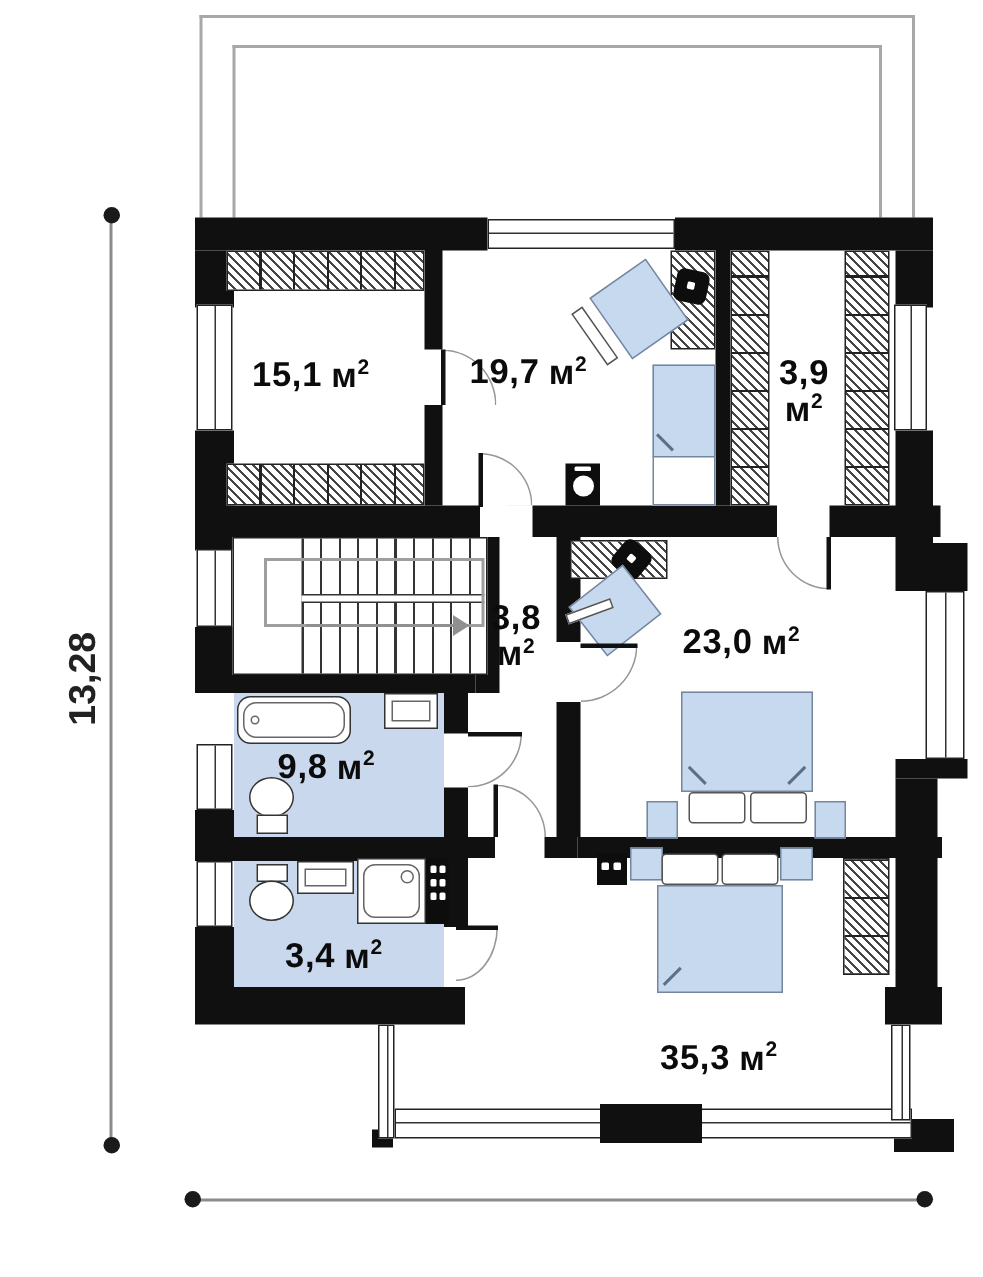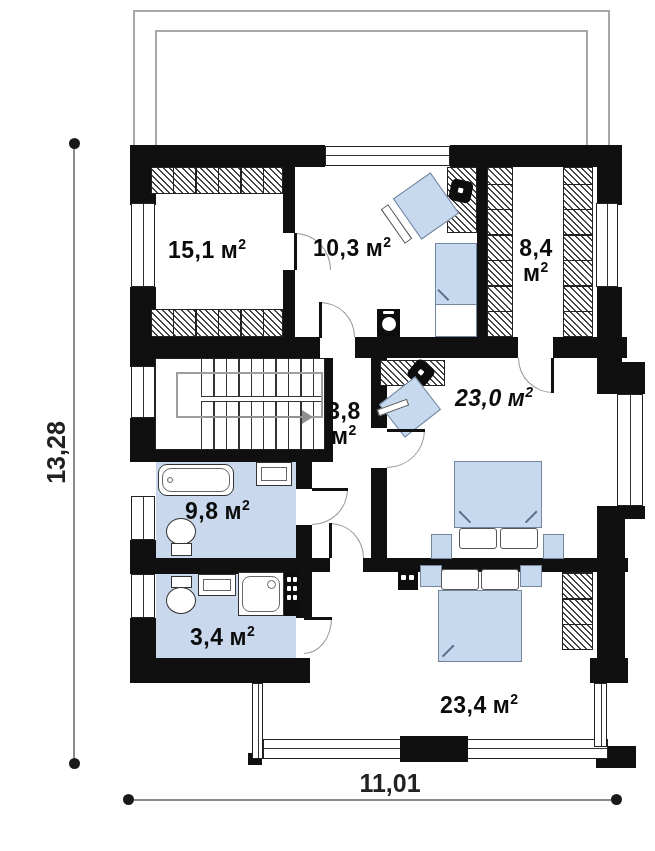--- a/index.html
+++ b/index.html
@@ -194,46 +194,45 @@
   <div class="leaf" style="left:312px;top:488px;width:36px;height:2.5px;"></div>
   <div class="door d-tr" style="left:330px;top:523px;width:34px;height:35px;"></div>
   <div class="leaf" style="left:329px;top:523px;width:2.5px;height:35px;"></div>
   <div class="door d-br" style="left:304px;top:618px;width:28px;height:36px;"></div>
   <div class="leaf" style="left:304px;top:617px;width:28px;height:2.5px;"></div>
 
   <div class="room-label" style="left:168px;top:236px;">
     <span>15,1</span><span class="u">м</span><sup>2</sup>
   </div>
   <div class="room-label" style="left:313px;top:234px;">
-    <span>10,3</span><span class="u">м</span><sup>2</sup>
+    <span>19,7</span><span class="u">м</span><sup>2</sup>
   </div>
   <div class="room-label stacked" style="left:512px;top:237px;width:48px;">
-    <div><span>8,4</span></div>
+    <div><span>3,9</span></div>
     <div><span class="u">м</span><sup>2</sup></div>
   </div>
   <div class="room-label stacked" style="left:320px;top:400px;width:48px;">
     <div><span>3,8</span></div>
     <div><span class="u">м</span><sup>2</sup></div>
   </div>
-  <div class="room-label" style="left:455px;top:384px;font-style:italic;">
+  <div class="room-label" style="left:455px;top:414px;">
     <span>23,0</span><span class="u">м</span><sup>2</sup>
   </div>
   <div class="room-label" style="left:185px;top:497px;">
     <span>9,8</span><span class="u">м</span><sup>2</sup>
   </div>
   <div class="room-label" style="left:190px;top:623px;">
     <span>3,4</span><span class="u">м</span><sup>2</sup>
   </div>
   <div class="room-label" style="left:440px;top:691px;">
-    <span>23,4</span><span class="u">м</span><sup>2</sup>
+    <span>35,3</span><span class="u">м</span><sup>2</sup>
   </div>
 
   <div class="dimline" style="left:73px;top:143px;width:2px;height:620px;"></div>
   <div class="dot" style="left:69px;top:138px;"></div>
   <div class="dot" style="left:69px;top:758px;"></div>
   <div class="dimlabel" style="left:6px;top:438px;width:100px;transform:rotate(-90deg);">13,28</div>
 
   <div class="dimline" style="left:128px;top:799px;width:488px;height:2px;"></div>
   <div class="dot" style="left:123px;top:794px;"></div>
   <div class="dot" style="left:611px;top:794px;"></div>
-  <div class="dimlabel" style="left:340px;top:769px;width:100px;">11,01</div>
 
 </div>
 
 </body></html>

